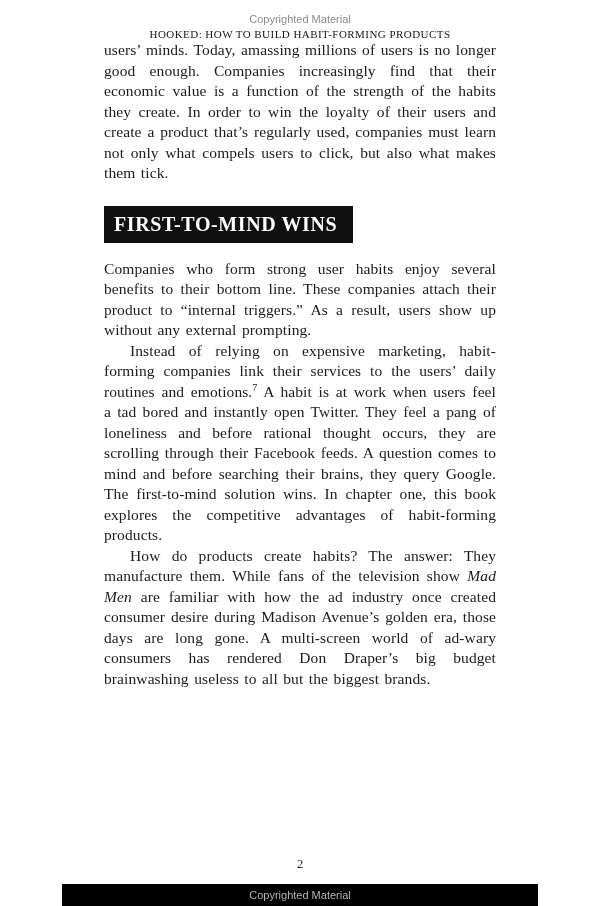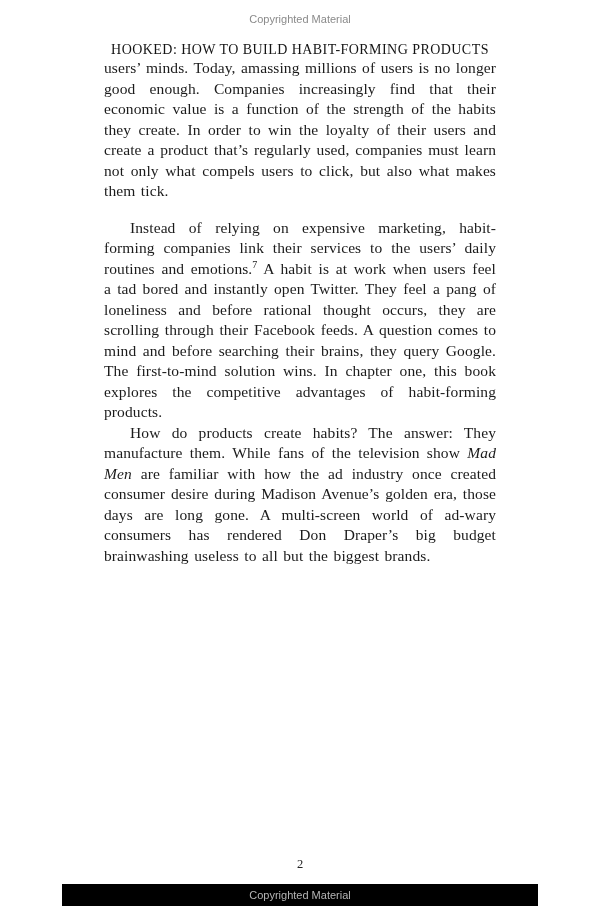--- a/index.html
+++ b/index.html
@@ -14,23 +14,23 @@
     color: #1b1b1b;
   }
   .top-notice {
     padding-top: 13px;
     text-align: center;
     font-family: "Liberation Sans", sans-serif;
     font-size: 11px;
     color: #8a8a8a;
   }
   .running-header {
-    margin-top: 17px;
+    margin-top: 3px;
     text-align: center;
-    font-size: 14px;
+    font-size: 11px;
     letter-spacing: 0.45px;
     color: #141414;
   }
   .body-block { margin-left: 42px; margin-right: 42px; }
   .block-1 { }
   .block-2 { margin-top: 16px; }
   .para {
     margin: 0;
     font-size: 15.5px;
     line-height: 20.5px;
@@ -83,22 +83,26 @@
 <div class="page">
 
   <div class="top-notice">Copyrighted Material</div>
 
   <div class="running-header">HOOKED: HOW TO BUILD HABIT-FORMING PRODUCTS</div>
 
   <div class="body-block block-1">
       <p class="para"><span>users’ minds. Today, amassing millions of users is no longer good enough. Companies increasingly find that their economic value is a function of the strength of the habits they create. In order to win the loyalty of their users and create a product that’s regularly used, companies must learn not only what compels users to click, but also what makes them tick.</span></p>
     </div>
 
+  <div class="section-heading-bar">
+    <span class="section-heading-text">FIRST-TO-MIND WINS</span>
+  </div>
 
   <div class="body-block block-2">
+      <p class="para"><span>Companies who form strong user habits enjoy several benefits to their bottom line. These companies attach their product to “internal triggers.” As a result, users show up without any external prompting.</span></p>
       <p class="para indent"><span>Instead of relying on expensive marketing, habit-forming companies link their services to the users’ daily routines and emotions.</span><sup>7</sup><span> A habit is at work when users feel a tad bored and instantly open Twitter. They feel a pang of loneliness and before rational thought occurs, they are scrolling through their Facebook feeds. A question comes to mind and before searching their brains, they query Google. The first-to-mind solution wins. In chapter one, this book explores the competitive advantages of habit-forming products.</span></p>
       <p class="para indent"><span>How do products create habits? The answer: They manufacture them. While fans of the television show </span><i>Mad Men</i><span> are familiar with how the ad industry once created consumer desire during Madison Avenue’s golden era, those days are long gone. A multi-screen world of ad-wary consumers has rendered Don Draper’s big budget brainwashing useless to all but the biggest brands.</span></p>
     </div>
 
   <div class="page-number">2</div>
 
   <div class="bottom-bar">
     <span>Copyrighted Material</span>
   </div>
 

